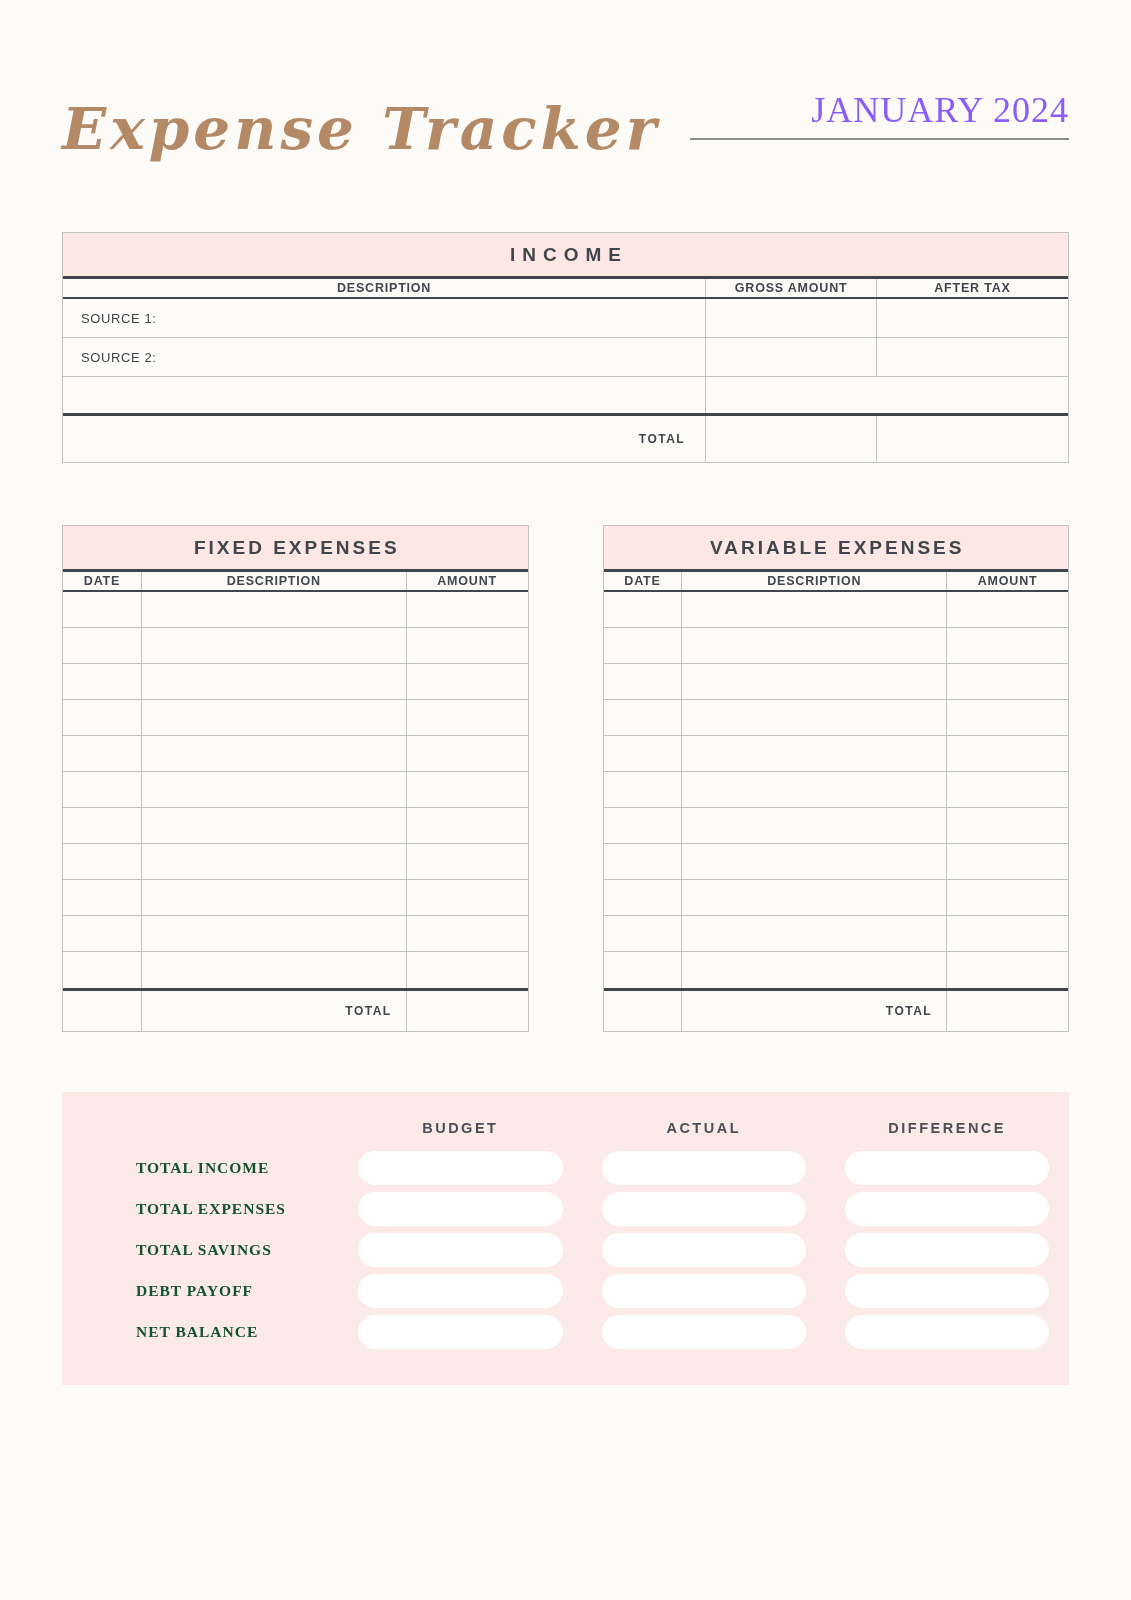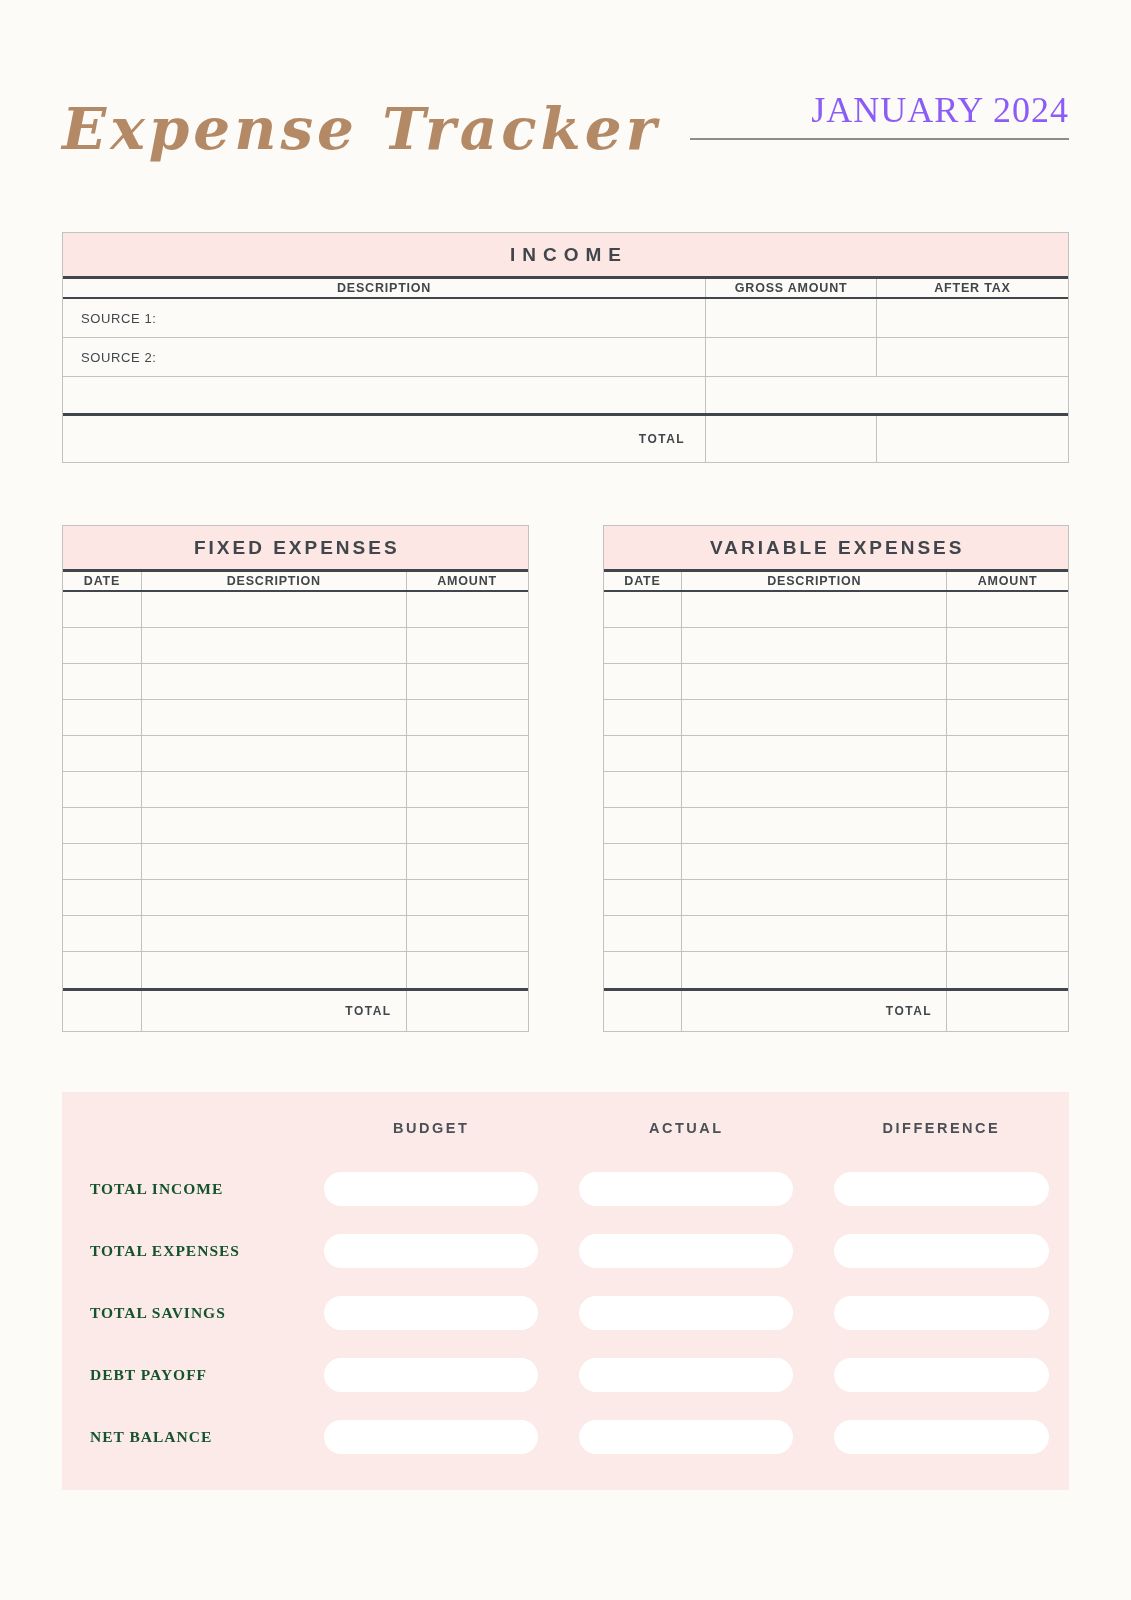--- a/index.html
+++ b/index.html
@@ -64,21 +64,21 @@
   
   .expenses{display:flex;gap:74px;margin-top:62px;}
   .expenses .tbl{flex:1;}
   .exp-rows{border-bottom:3px solid var(--ink);}
   .exp-row{display:grid;grid-template-columns:17% 57% 26%;height:36px;border-bottom:1px solid var(--border);}
   .exp-row:last-child{border-bottom:none;}
   .exp-row .cell{height:100%;}
 
   
   .summary{margin-top:60px;background:var(--pink_light);padding:28px 0 36px;}
-  .sum-grid{display:grid;grid-template-columns:24% 25.33% 25.33% 25.34%;row-gap:28px;align-items:center;}
+  .sum-grid{display:grid;grid-template-columns:24% 25.33% 25.33% 25.34%;row-gap:7px;align-items:center;margin-left:46px;}
   .sum-col{text-align:center;font-weight:700;font-size:14.5px;letter-spacing:2.5px;color:#4a5055;padding-bottom:8px;}
   .sum-label{padding-left:28px;font-size:15.5px;font-weight:700;letter-spacing:1px;color:#14532d;font-family:Liberation Serif, serif;}
   .pill{width:84%;max-width:216px;height:34px;background:#ffffff;border-radius:17px;margin:0 auto;}
 </style>
 </head>
 <body>
 
 <div class="page">
 
   <header class="header">

